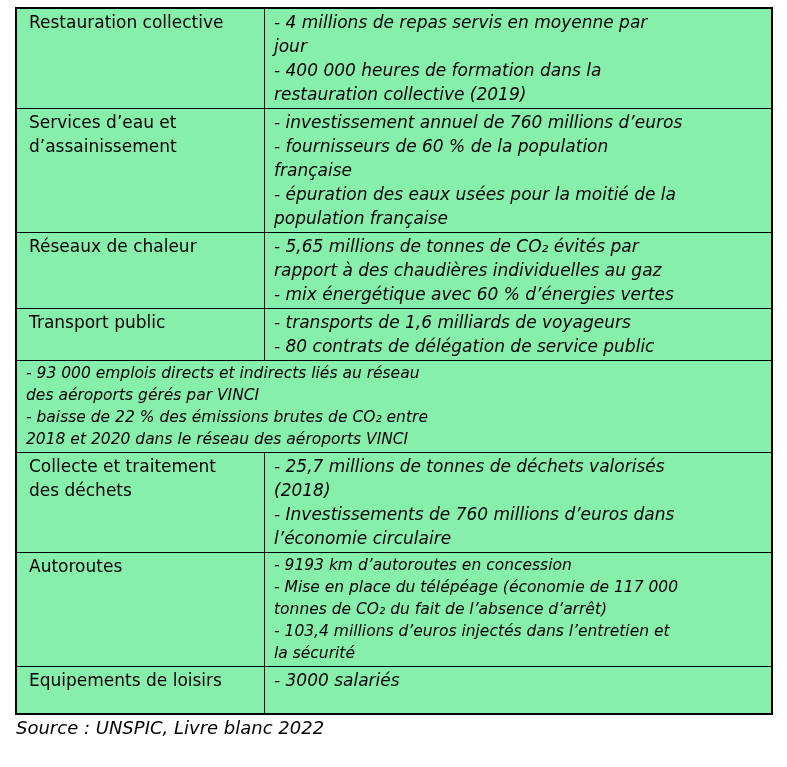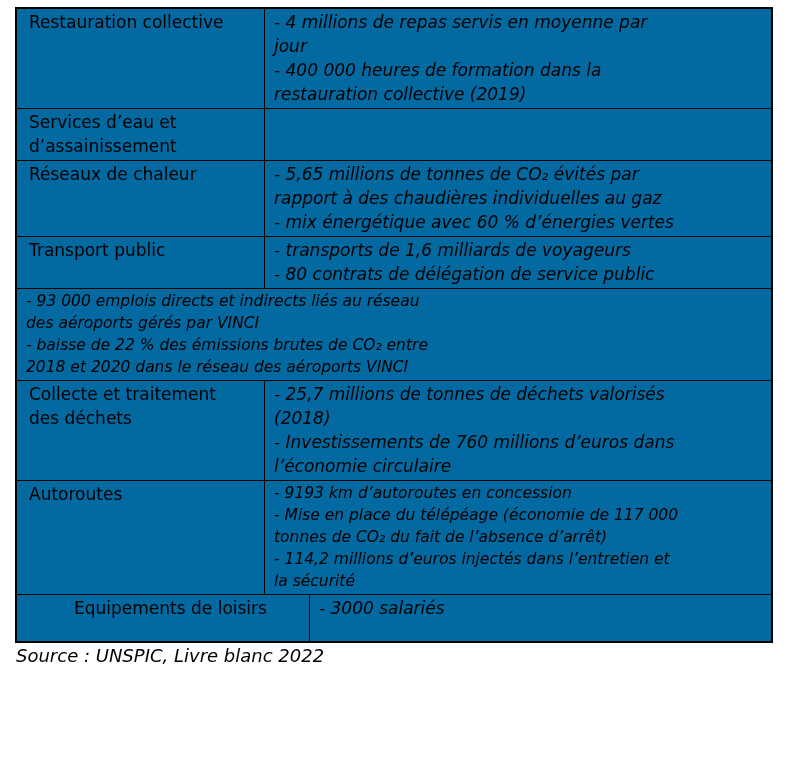--- a/index.html
+++ b/index.html
@@ -15,21 +15,21 @@
   }
   .page {
     padding: 7px 14px 0 15px;
     box-sizing: border-box;
     width: 787px;
   }
   .table {
     width: 758px;
     border: 2px solid #000000;
     box-sizing: border-box;
-    background: #0369a1;
+    background: #86efac;
   }
   .row {
     display: flex;
     border-bottom: 1.5px solid #000000;
   }
   .row:last-child {
     border-bottom: none;
   }
   .cell {
     padding: 1px 8px 2px 12px;
@@ -53,21 +53,20 @@
   }
   
   .row:nth-child(5) .details .line,
   .row:nth-child(7) .details .line {
     font-size: 15.5px;
     line-height: 22px;
   }
   
   .row:nth-child(8) {
     min-height: 46px;
-    padding-left: 45px;
   }
   .source {
     margin-top: 2px;
     font-style: italic;
     font-size: 18px;
     line-height: 22px;
     padding-left: 1px;
   }
 </style>
 </head>
@@ -84,20 +83,27 @@
           <div class="line">jour</div>
           <div class="line">- 400 000 heures de formation dans la</div>
           <div class="line">restauration collective (2019)</div>
         </div>
   </div>
 
   <div class="row">
     <div class="cell cat">
           <div class="line">Services d’eau et</div>
           <div class="line">d’assainissement</div>
+        </div>
+    <div class="cell details">
+          <div class="line">- investissement annuel de 760 millions d’euros</div>
+          <div class="line">- fournisseurs de 60 % de la population</div>
+          <div class="line">française</div>
+          <div class="line">- épuration des eaux usées pour la moitié de la</div>
+          <div class="line">population française</div>
         </div>
   </div>
 
   <div class="row">
     <div class="cell cat">
           <div class="line">Réseaux de chaleur</div>
         </div>
     <div class="cell details">
           <div class="line">- 5,65 millions de tonnes de CO₂ évités par</div>
           <div class="line">rapport à des chaudières individuelles au gaz</div>
@@ -138,21 +144,21 @@
   </div>
 
   <div class="row">
     <div class="cell cat">
           <div class="line">Autoroutes</div>
         </div>
     <div class="cell details">
           <div class="line">- 9193 km d’autoroutes en concession</div>
           <div class="line">- Mise en place du télépéage (économie de 117 000</div>
           <div class="line">tonnes de CO₂ du fait de l’absence d’arrêt)</div>
-          <div class="line">- 114,2 millions d’euros injectés dans l’entretien et</div>
+          <div class="line">- 103,4 millions d’euros injectés dans l’entretien et</div>
           <div class="line">la sécurité</div>
         </div>
   </div>
 
   <div class="row">
     <div class="cell cat">
           <div class="line">Equipements de loisirs</div>
         </div>
     <div class="cell details">
           <div class="line">- 3000 salariés</div>

